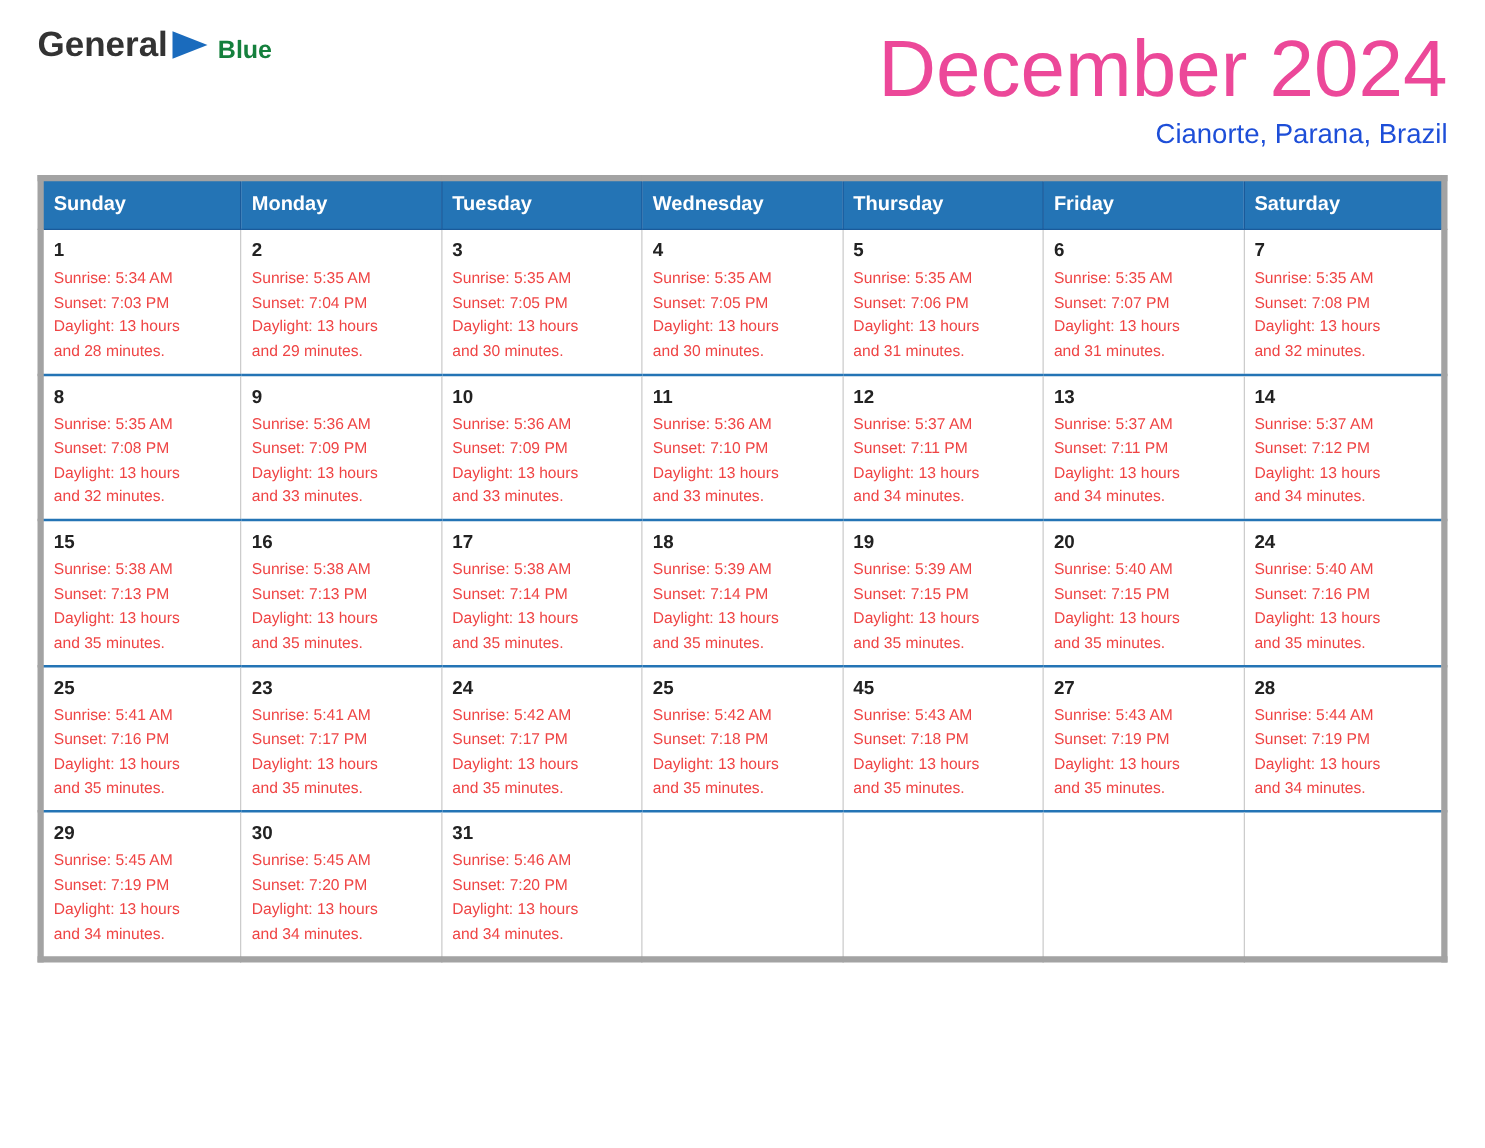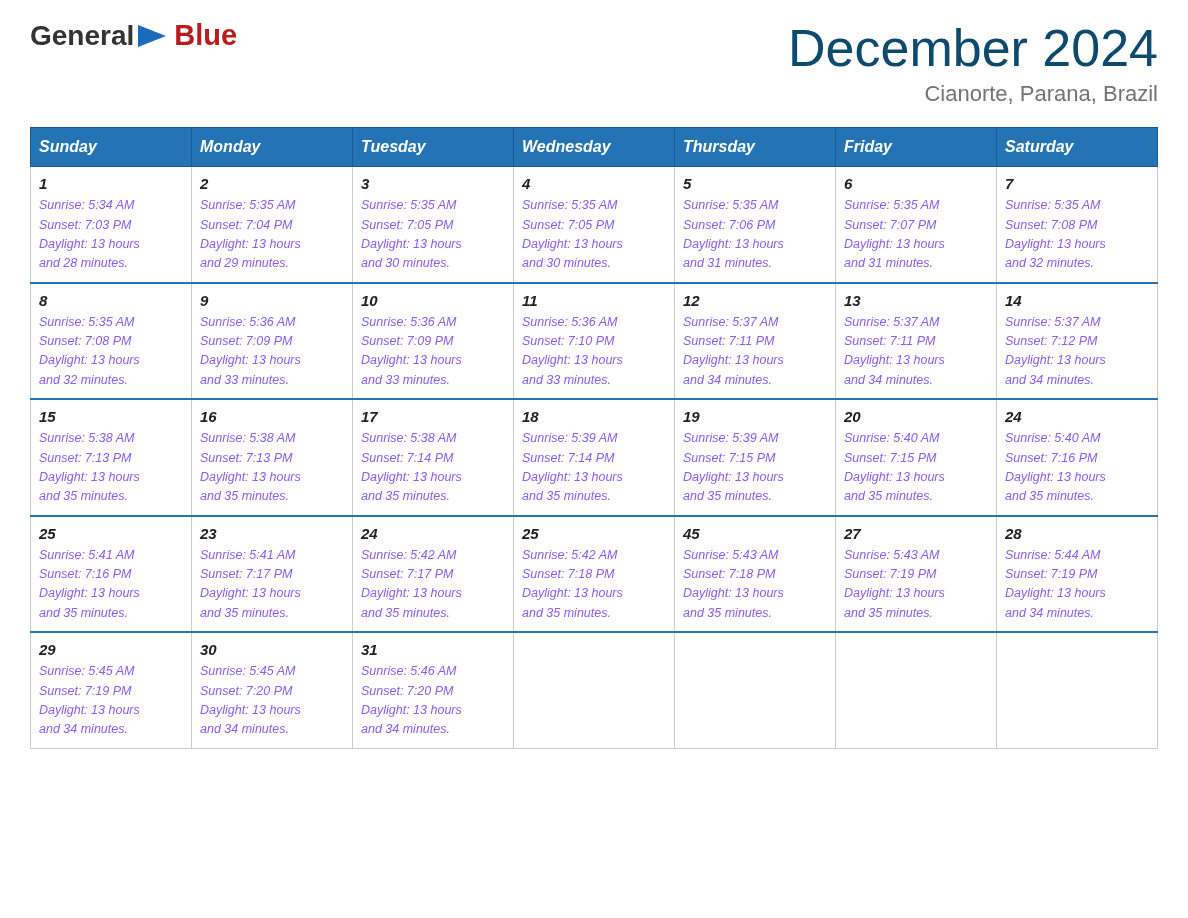--- a/index.html
+++ b/index.html
@@ -23,43 +23,42 @@
     }
     .logo-text {
       display: flex;
       align-items: center;
       font-size: 28px;
       font-weight: bold;
       color: #333;
     }
     .logo-general { color: #333; }
     .logo-blue {
-      color: #b91c1c;
-      font-size: 29px;
+      color: #15803d;
+      font-size: 20px;
       font-weight: bold;
     }
     .title-section {
       text-align: right;
     }
     .month-title {
-      font-size: 52px;
+      font-size: 64px;
       font-weight: normal;
-      color: #0c4a6e;
+      color: #ec4899;
       line-height: 1.1;
     }
     .location {
       font-size: 22px;
-      color: #737373;
+      color: #1d4ed8;
       margin-top: 4px;
     }
     .calendar {
       width: 100%;
       border-collapse: collapse;
-      border: 1px solid #a3a3a3;
-      font-style: italic;
+      border: 5px solid #a3a3a3;
     }
     .calendar th {
       background-color: #2474b5;
       color: #fff;
       padding: 10px 8px;
       text-align: left;
       font-size: 16px;
       font-weight: bold;
       border: 1px solid #1a5a9a;
     }
@@ -76,21 +75,21 @@
     .day-number {
       font-size: 15px;
       font-weight: bold;
       color: #222;
       display: block;
       margin-bottom: 4px;
     }
     .day-info {
       font-size: 12.5px;
       line-height: 1.55;
-      color: #8b5cf6;
+      color: #ef4444;
     }
     .empty-cell {
       background: #fff;
     }
     .row-separator td {
       border-top: 2px solid #2474b5;
     }
   </style>
 </head>
 <body>

